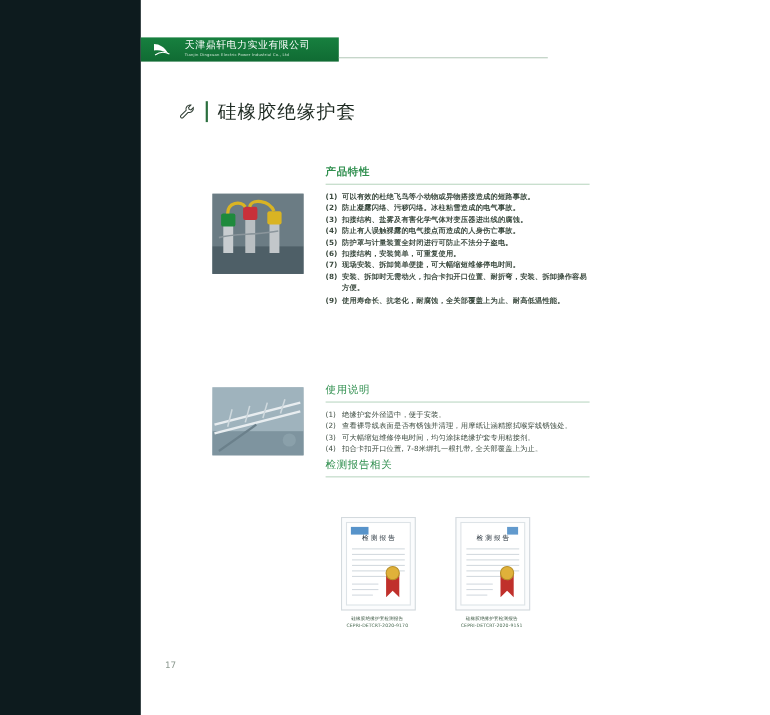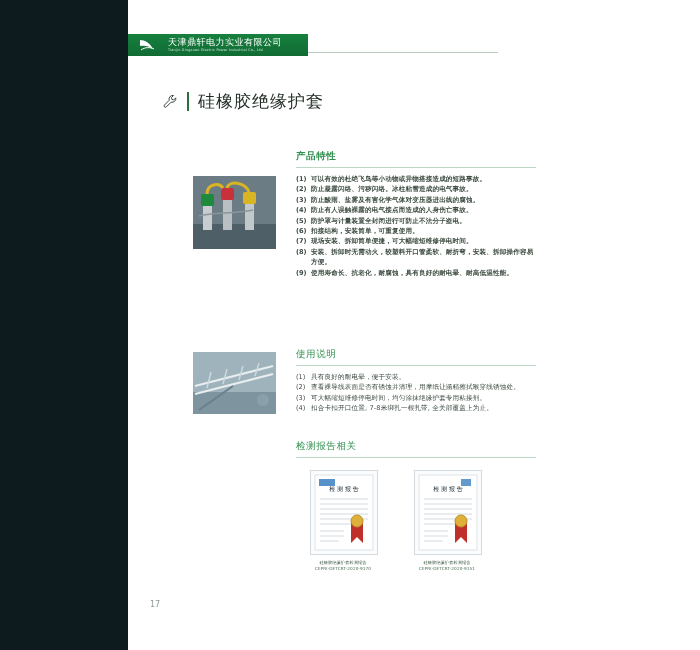--- a/index.html
+++ b/index.html
@@ -263,45 +263,45 @@
       <div class="li">
           <span class="num">(1)</span>
           <span class="txt">可以有效的杜绝飞鸟等小动物或异物搭接造成的短路事故。</span>
         </div>
       <div class="li">
           <span class="num">(2)</span>
           <span class="txt">防止凝露闪络、污秽闪络。冰柱粘雪造成的电气事故。</span>
         </div>
       <div class="li">
           <span class="num">(3)</span>
-          <span class="txt">防止酸雨、盐雾及有害化学气体对变压器进出线的腐蚀。</span>
+          <span class="txt">扣接结构、盐雾及有害化学气体对变压器进出线的腐蚀。</span>
         </div>
       <div class="li">
           <span class="num">(4)</span>
           <span class="txt">防止有人误触裸露的电气接点而造成的人身伤亡事故。</span>
         </div>
       <div class="li">
           <span class="num">(5)</span>
           <span class="txt">防护罩与计量装置全封闭进行可防止不法分子盗电。</span>
         </div>
       <div class="li">
           <span class="num">(6)</span>
           <span class="txt">扣接结构，安装简单，可重复使用。</span>
         </div>
       <div class="li">
           <span class="num">(7)</span>
           <span class="txt">现场安装、拆卸简单便捷，可大幅缩短维修停电时间。</span>
         </div>
       <div class="li">
           <span class="num">(8)</span>
-          <span class="txt">安装、拆卸时无需动火，较塑料开口管柔软、耐折弯，安装、拆卸操作容易方便。</span>
+          <span class="txt">安装、拆卸时无需动火，扣合卡扣开口位置、耐折弯，安装、拆卸操作容易方便。</span>
         </div>
       <div class="li">
           <span class="num">(9)</span>
-          <span class="txt">使用寿命长、抗老化，耐腐蚀，具有良好的耐电晕、耐高低温性能。</span>
+          <span class="txt">使用寿命长、抗老化，耐腐蚀，全关部覆盖上为止、耐高低温性能。</span>
         </div>
     </div>
   </div>
 
   <div class="photo photo2">
     <svg width="83" height="62" viewBox="0 0 83 62">
       <rect width="83" height="62" fill="#9fb3bd"></rect>
       <rect x="0" y="40" width="83" height="22" fill="#7e949f"></rect>
       <g stroke="#e8edf0" stroke-width="2.2" fill="none">
         <path d="M2 34 L80 14"></path>
@@ -316,38 +316,38 @@
       <path d="M6 58 L40 34" stroke="#6b808b" stroke-width="2" fill="none"></path>
       <circle cx="70" cy="48" r="6" fill="#8aa0aa"></circle>
     </svg>
   </div>
 
   <div class="section" style="left:296px; top:325px; width:240px;margin-top:23px;">
     <div class="sec-head">使用说明</div>
     <div class="sec-body">
       <div class="li">
           <span class="num">(1)</span>
-          <span class="txt">具有良好的耐电晕，便于安装。</span>
+          <span class="txt">绝缘护套外径适中，便于安装。</span>
         </div>
       <div class="li">
           <span class="num">(2)</span>
           <span class="txt">查看裸导线表面是否有锈蚀并清理，用摩纸让涵精擦拭喉穿线锈蚀处。</span>
         </div>
       <div class="li">
           <span class="num">(3)</span>
           <span class="txt">可大幅缩短维修停电时间，均匀涂抹绝缘护套专用粘接剂。</span>
         </div>
       <div class="li">
           <span class="num">(4)</span>
           <span class="txt">扣合卡扣开口位置, 7-8米绑扎一根扎带, 全关部覆盖上为止。</span>
         </div>
     </div>
   </div>
 
-  <div class="section" style="left:296px; top:440px; width:240px;">
+  <div class="section" style="left:296px; top:416px; width:240px;">
     <div class="sec-head">检测报告相关</div>
   </div>
 
   <div class="certs">
 
     <div class="cert" style="left:14px;">
       <div class="sheet">
         <svg width="66" height="83" viewBox="0 0 66 83">
           <rect width="66" height="83" fill="#fbfcfd"></rect>
           <rect x="4" y="4" width="58" height="75" fill="#ffffff" stroke="#dde3e7"></rect>

